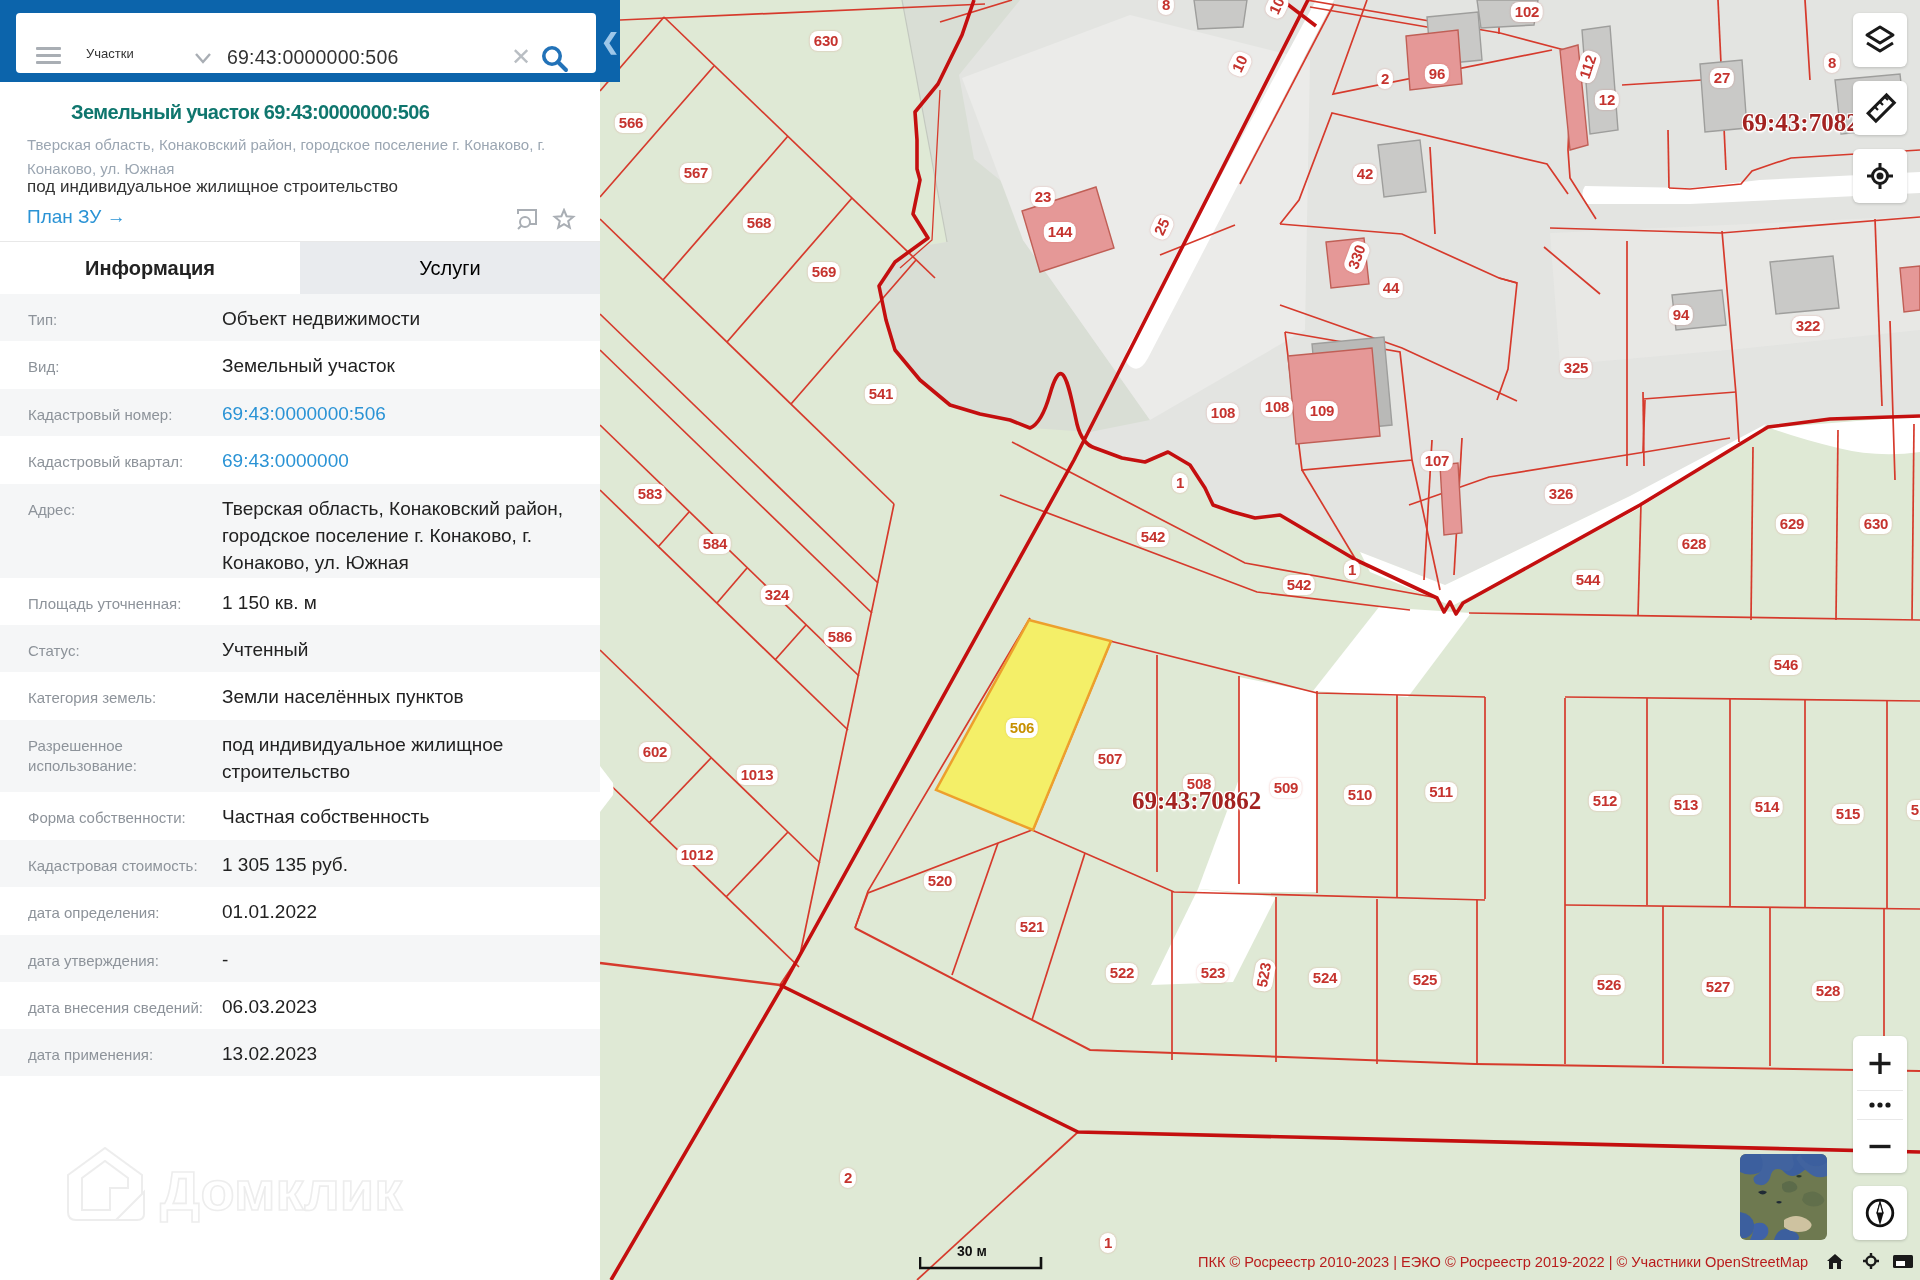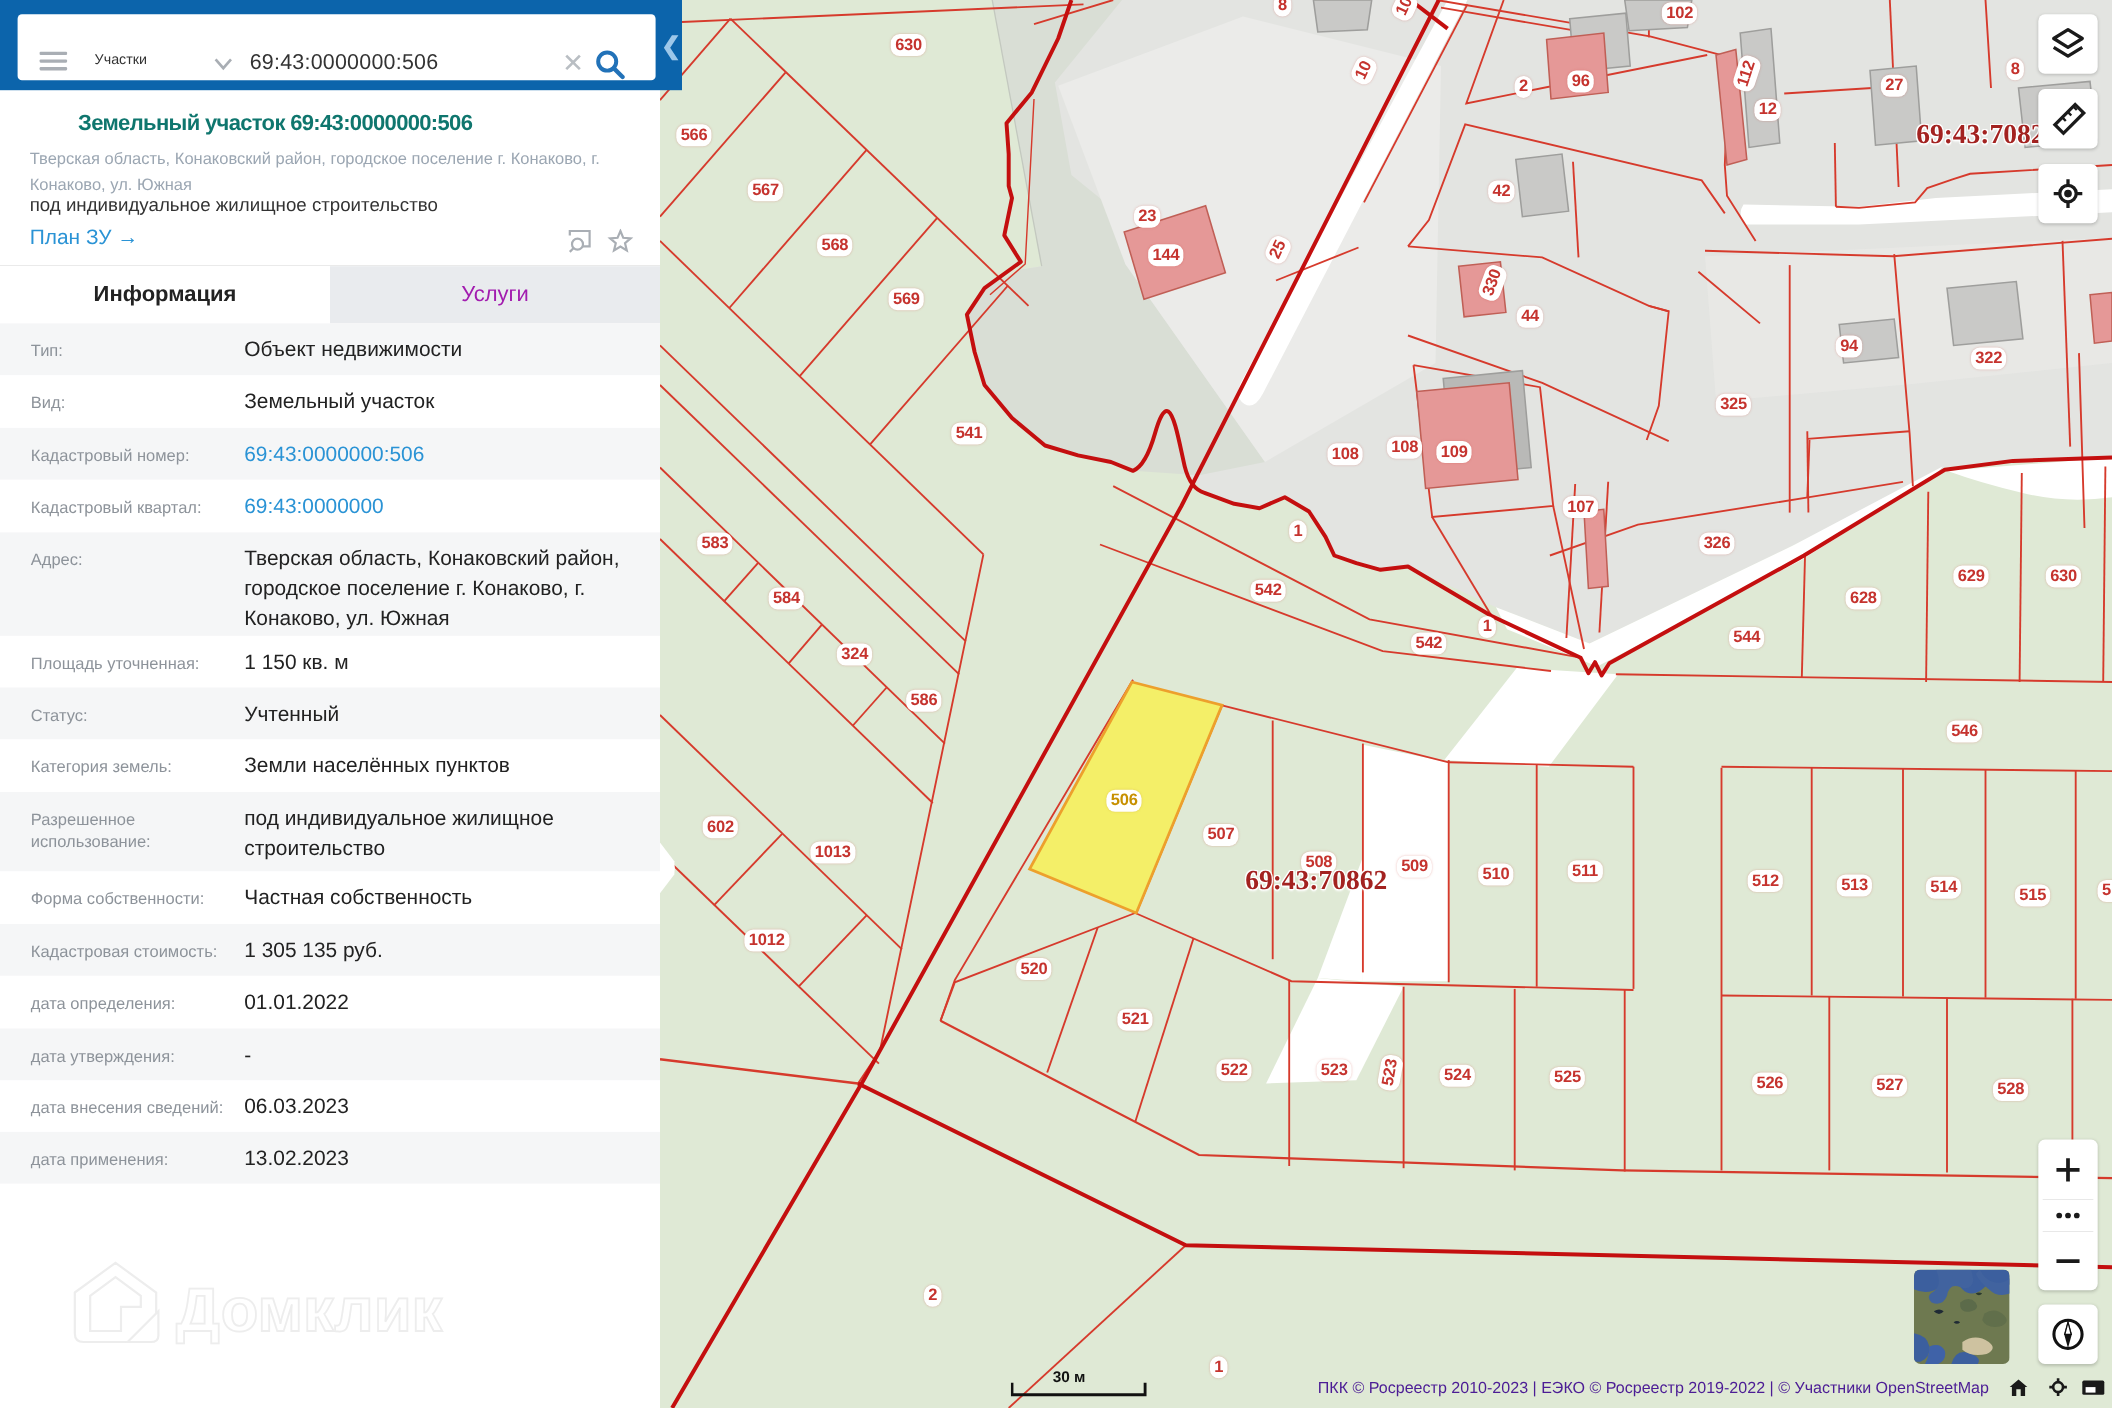--- a/index.html
+++ b/index.html
@@ -18,36 +18,36 @@
   .hline { position:absolute; left:20px; width:25px; height:3px; background:#a9aeb4; border-radius:1px;}
   #cat { position:absolute; left:70px; top:33px; font-size:13px; color:#333; }
   #query { position:absolute; left:211px; top:33px; font-size:19.5px; color:#333; letter-spacing:0.2px;}
   #xicon { position:absolute; left:495px; top:30px; font-size:24px; color:#b9bec3; font-weight:400;}
   #collapse { position:absolute; left:601px; top:29px; font-size:22px; color:#9dc7e9; font-weight:bold; z-index:31;}
   #ptitle { position:absolute; left:27px; top:101px; width:560px; letter-spacing:-0.6px; font-size:20px; font-weight:bold; color:#0f766e; z-index:21;margin-left:44px;}
   #paddr { position:absolute; left:27px; top:133px; width:560px; font-size:15px; line-height:24px; color:#9ba6b2; z-index:21;}
   #pdesc { position:absolute; left:27px; top:177px; font-size:17px; color:#333; z-index:21;}
   #plink { position:absolute; left:27px; top:206px; font-size:19px; color:#2a93d5; z-index:21;}
   #tabs { position:absolute; left:0; top:241px; width:600px; height:52px; border-top:1px solid #e8e8e8; z-index:21;}
-  #tab2 { position:absolute; left:300px; top:0; width:300px; height:52px; background:#e9ebee; color:#a21caf;
+  #tab2 { position:absolute; left:300px; top:0; width:300px; height:52px; background:#e9ebee; color:#000000;
           font-size:20px; text-align:center; line-height:52px; }
   #tab1 { position:absolute; left:0; top:0; width:300px; height:52px; background:#fff; color:#222; font-weight:bold;
           font-size:20px; text-align:center; line-height:52px; }
   .row { position:absolute; left:0; width:600px; z-index:21; }
   .gray { background:#f5f6f7; }
   .rl { position:absolute; left:28px; top:16px; font-size:15px; color:#8d939a; width:180px; line-height:20px;}
   .rv { position:absolute; left:222px; top:11px; font-size:19px; color:#222; width:360px; line-height:27px;}
   .link { color:#2a93d5; }
   #wm { position:absolute; left:60px; top:1140px; z-index:21; }
   #handle { position:absolute; left:600px; top:766px; width:14px; height:46px; z-index:22; }
   
   .btn { position:absolute; width:54px; height:54px; background:#fff; border-radius:6px; box-shadow:0 1px 3px rgba(0,0,0,.18); z-index:15;}
   #zoomgrp { position:absolute; left:1853px; top:1036px; width:54px; height:137px; background:#fff; border-radius:6px;
              box-shadow:0 1px 3px rgba(0,0,0,.18); z-index:15;}
-  #attrib { position:absolute; left:1198px; top:1254px; font-size:14.6px; color:#4c1d95; z-index:15;}
+  #attrib { position:absolute; left:1198px; top:1254px; font-size:14.6px; color:#b91c1c; z-index:15;}
   #scalebar { position:absolute; left:919px; top:1244px; z-index:15;}
   #satthumb { position:absolute; left:1740px; top:1154px; width:87px; height:86px; border-radius:6px; overflow:hidden; z-index:15;}
 </style>
 </head>
 <body>
 <div id="stage">
   <svg id="mapsvg" width="1920" height="1280" viewBox="0 0 1920 1280" xmlns="http://www.w3.org/2000/svg">
     <rect x="0" y="0" width="1920" height="1280" fill="#dfe9d5"></rect>
 
     <path d="M902,0 L947,242 L928,245 L895,262 L879,286 L886,320 L895,350 L920,380 L950,405 L980,414 L1030,428 L1048,400 L1060,372 L1075,395 L1078,428 L1095,448 L1122,458 L1145,462 L1168,452 L1190,465 L1205,488 L1213,505 L1233,512 L1255,518 L1280,515 L1360,552 L1445,585 L1630,496 L1768,425 L1830,418 L1920,415 L1920,0 Z" fill="#e3e4e1"></path>

